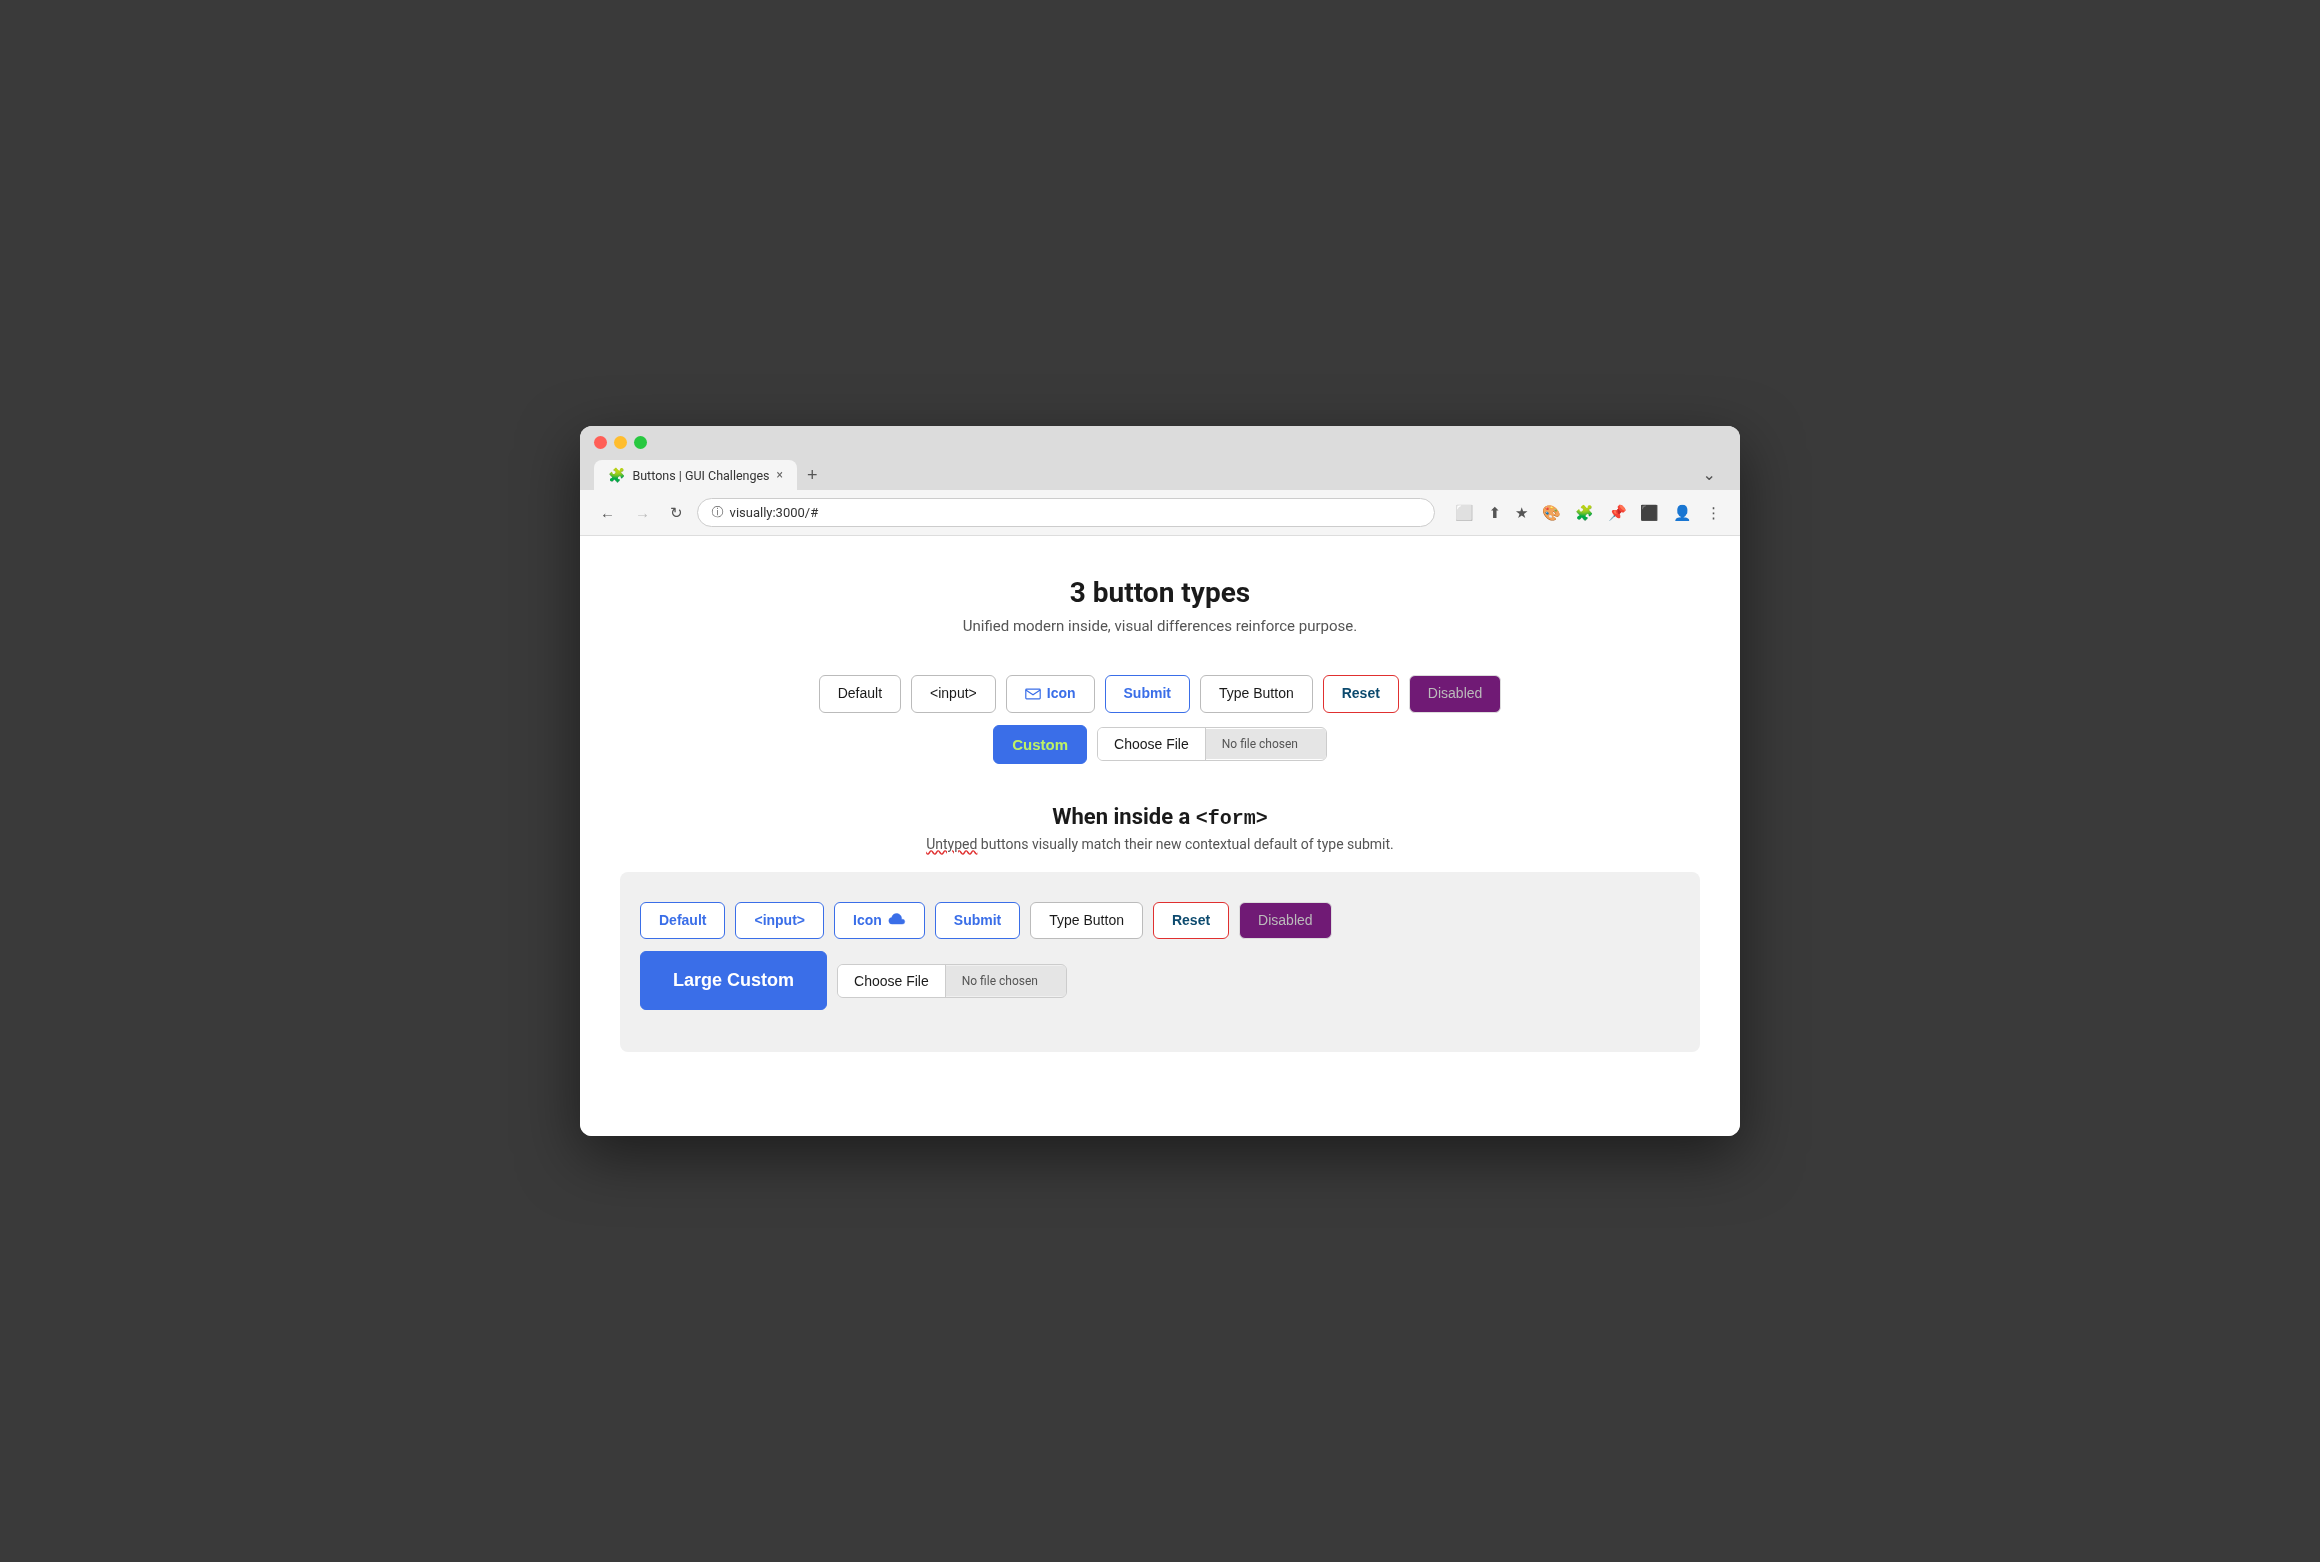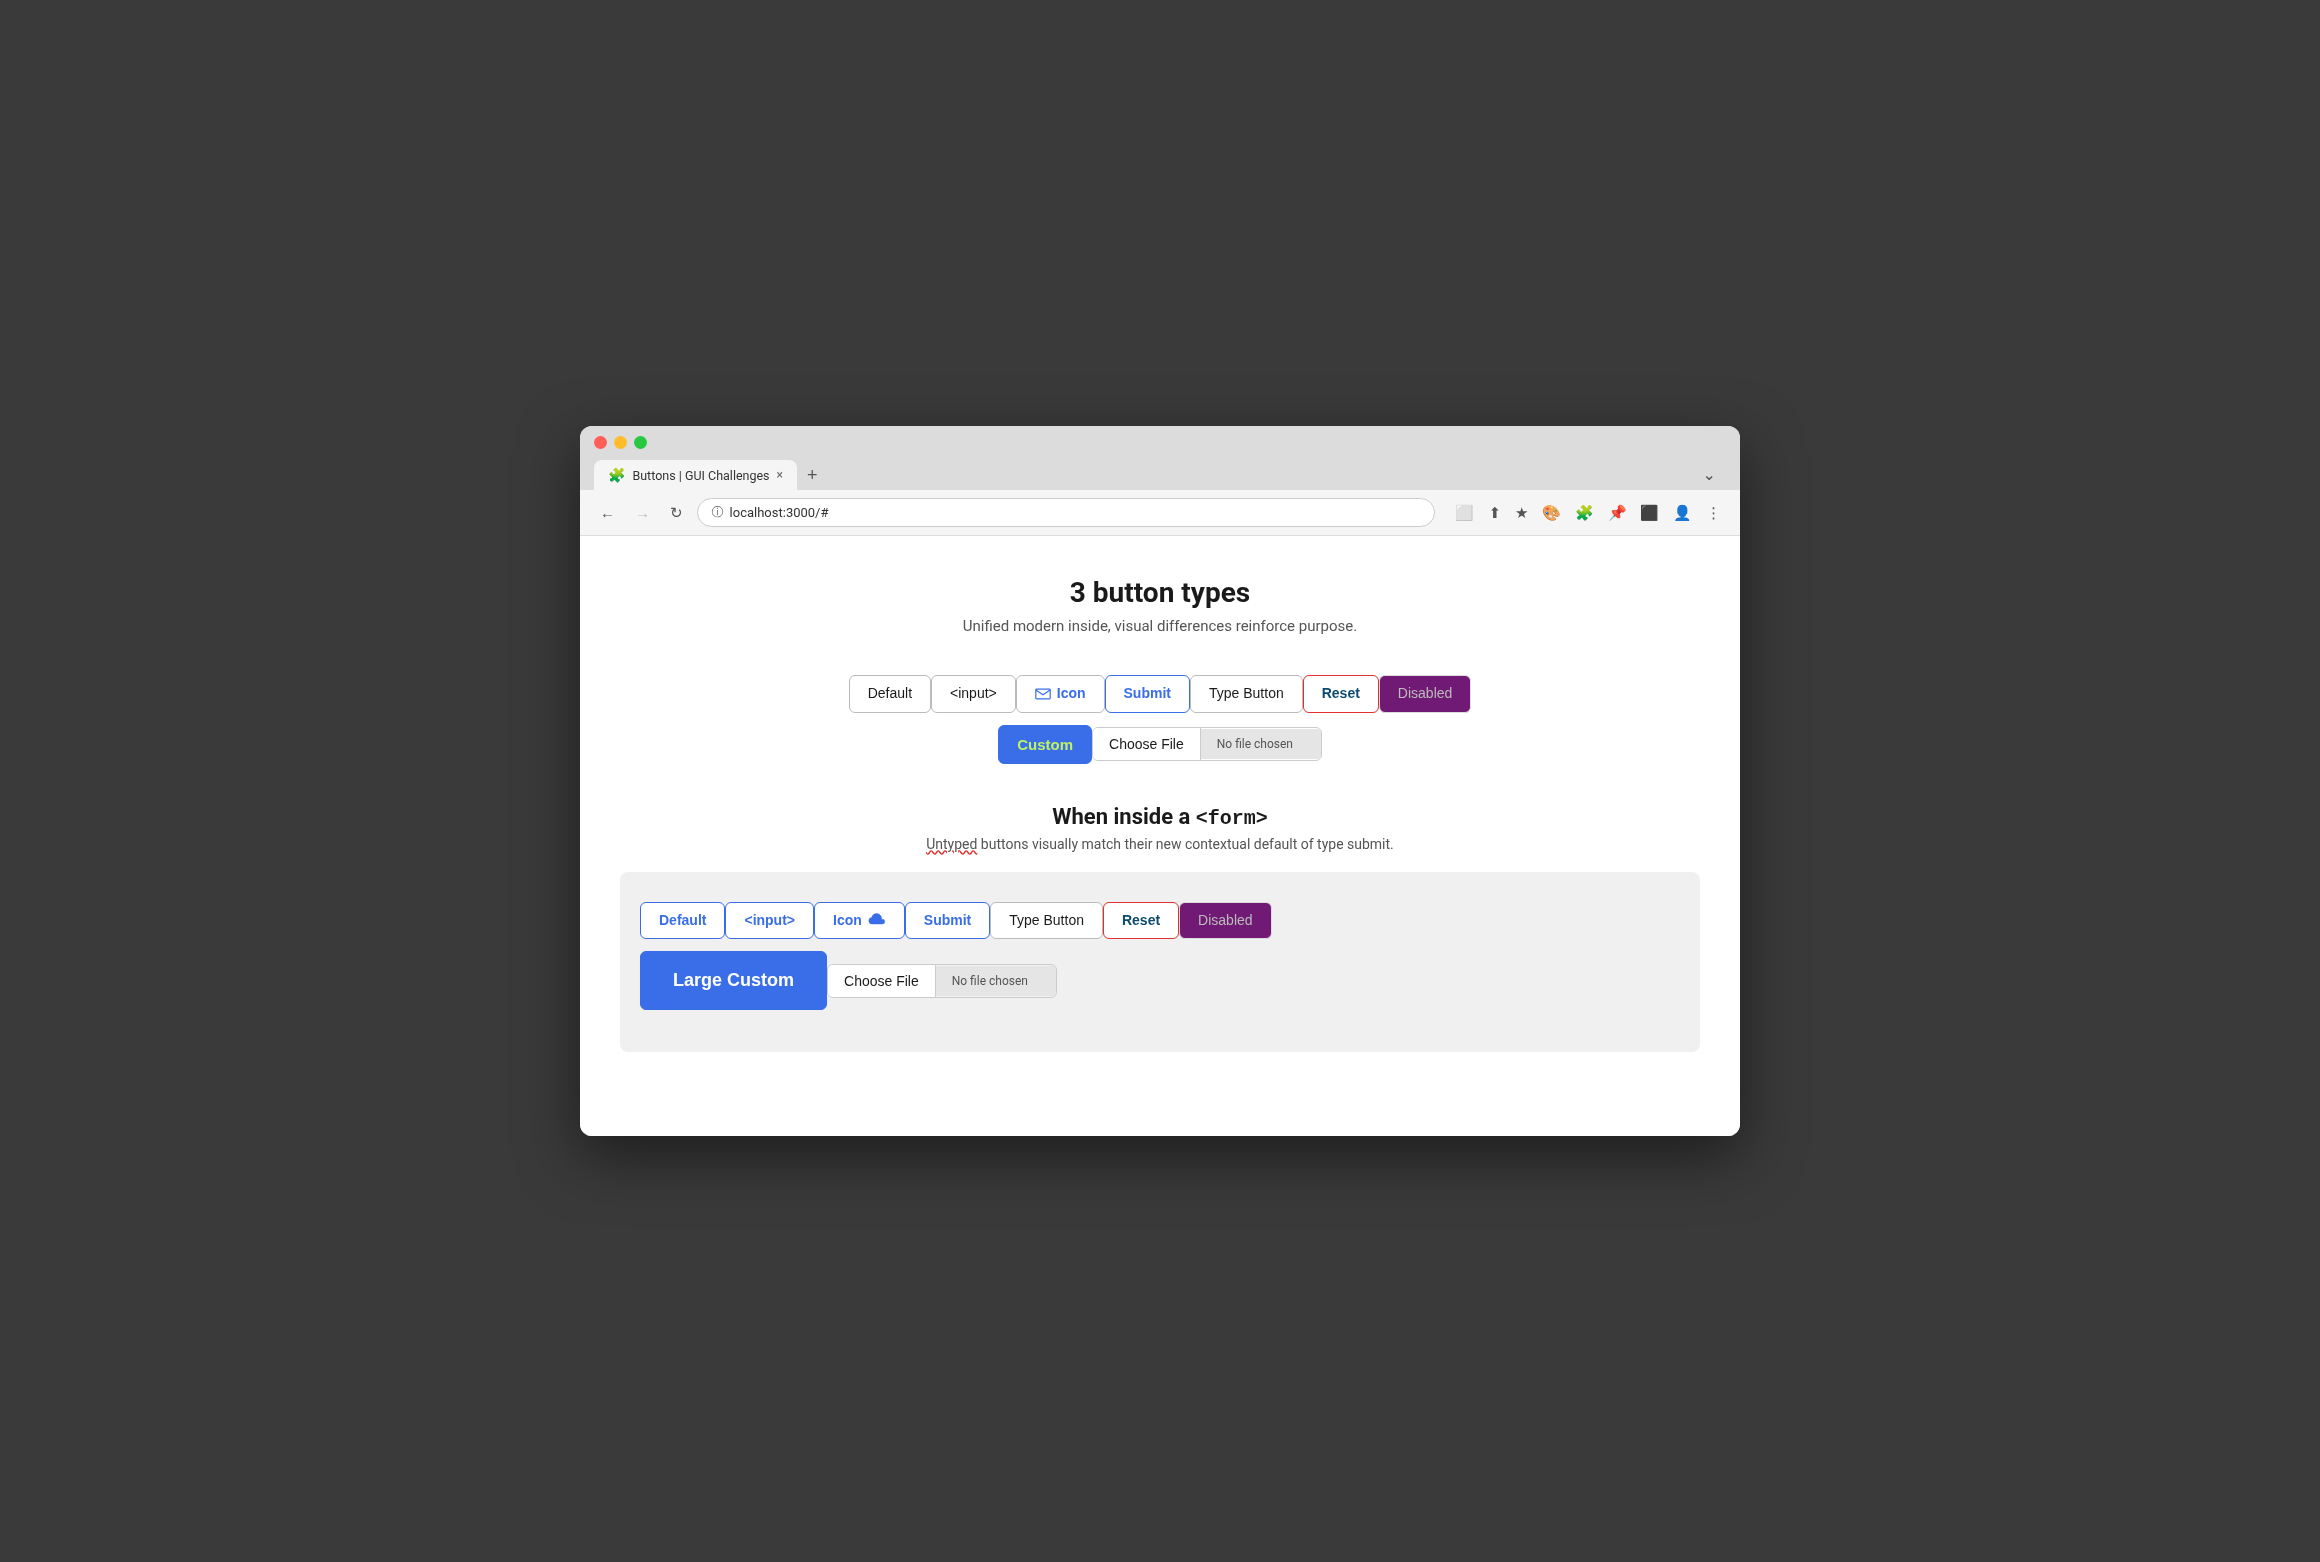--- a/index.html
+++ b/index.html
@@ -164,20 +164,21 @@
       font-size: 15px;
       color: #555;
     }
 
     
     .button-row {
       display: flex;
       align-items: center;
       justify-content: center;
       flex-wrap: wrap;
+      gap: 10px;
       margin-bottom: 12px;
       padding: 0 20px;
     }
 
     
     .btn {
       padding: 8px 18px;
       border-radius: 6px;
       font-size: 14px;
       font-weight: 500;
@@ -320,21 +321,21 @@
       <span class="tab-menu">⌄</span>
     </div>
   </div>
 
   <div class="nav-bar">
     <button class="nav-btn">←</button>
     <button class="nav-btn" disabled="">→</button>
     <button class="nav-btn">↻</button>
     <div class="nav-url">
       <span class="nav-url-icon">ⓘ</span>
-      <span>localhost:3000/#</span>
+      <span>visually:3000/#</span>
     </div>
     <div class="nav-actions">
       <button class="nav-action-btn">⬜</button>
       <button class="nav-action-btn">⬆</button>
       <button class="nav-action-btn">★</button>
       <button class="nav-action-btn">🎨</button>
       <button class="nav-action-btn">🧩</button>
       <button class="nav-action-btn">📌</button>
       <button class="nav-action-btn">⬛</button>
       <button class="nav-action-btn">👤</button>

